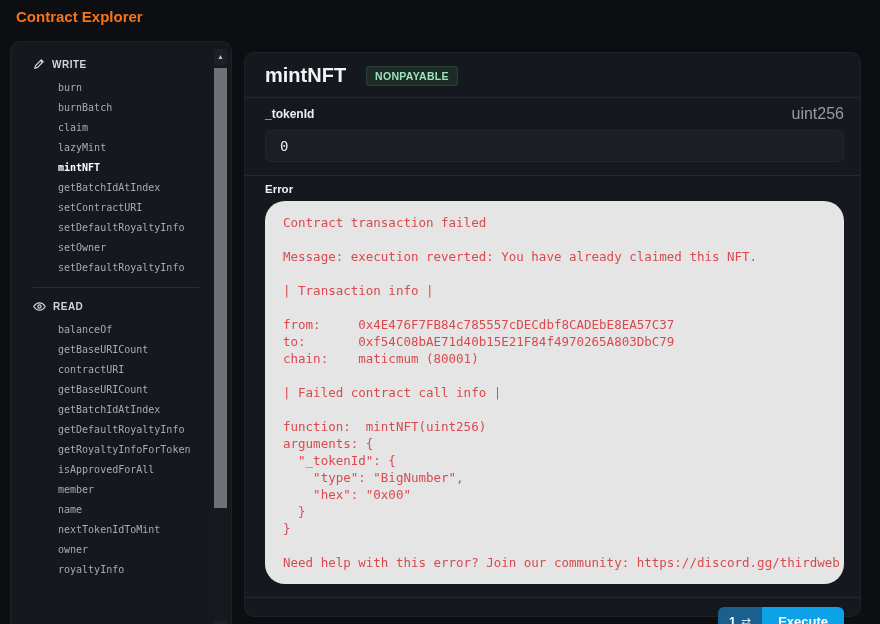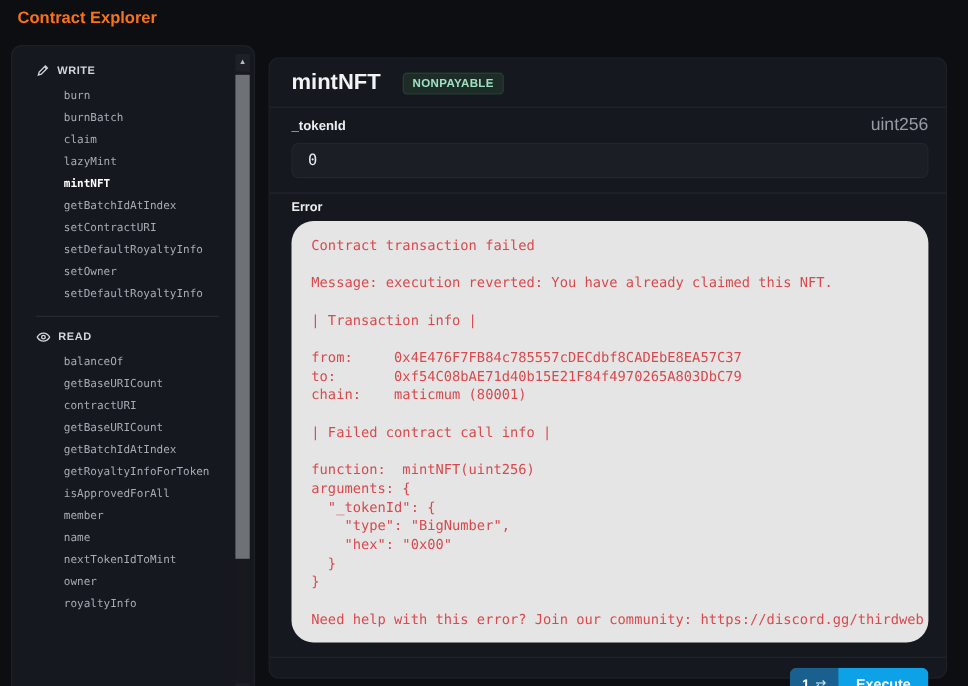--- a/index.html
+++ b/index.html
@@ -166,20 +166,21 @@
       </svg>
     </span>
     <span>READ</span>
   </div>
   <ul class="fn-list">
     <li class="fn">balanceOf</li>
     <li class="fn">getBaseURICount</li>
     <li class="fn">contractURI</li>
     <li class="fn">getBaseURICount</li>
     <li class="fn">getBatchIdAtIndex</li>
+    <li class="fn">getDefaultRoyaltyInfo</li>
     <li class="fn">getRoyaltyInfoForToken</li>
     <li class="fn">isApprovedForAll</li>
     <li class="fn">member</li>
     <li class="fn">name</li>
     <li class="fn">nextTokenIdToMint</li>
     <li class="fn">owner</li>
     <li class="fn">royaltyInfo</li>
   </ul>
   <div class="scrollbar">
     <div class="scroll-btn up">▲</div>

